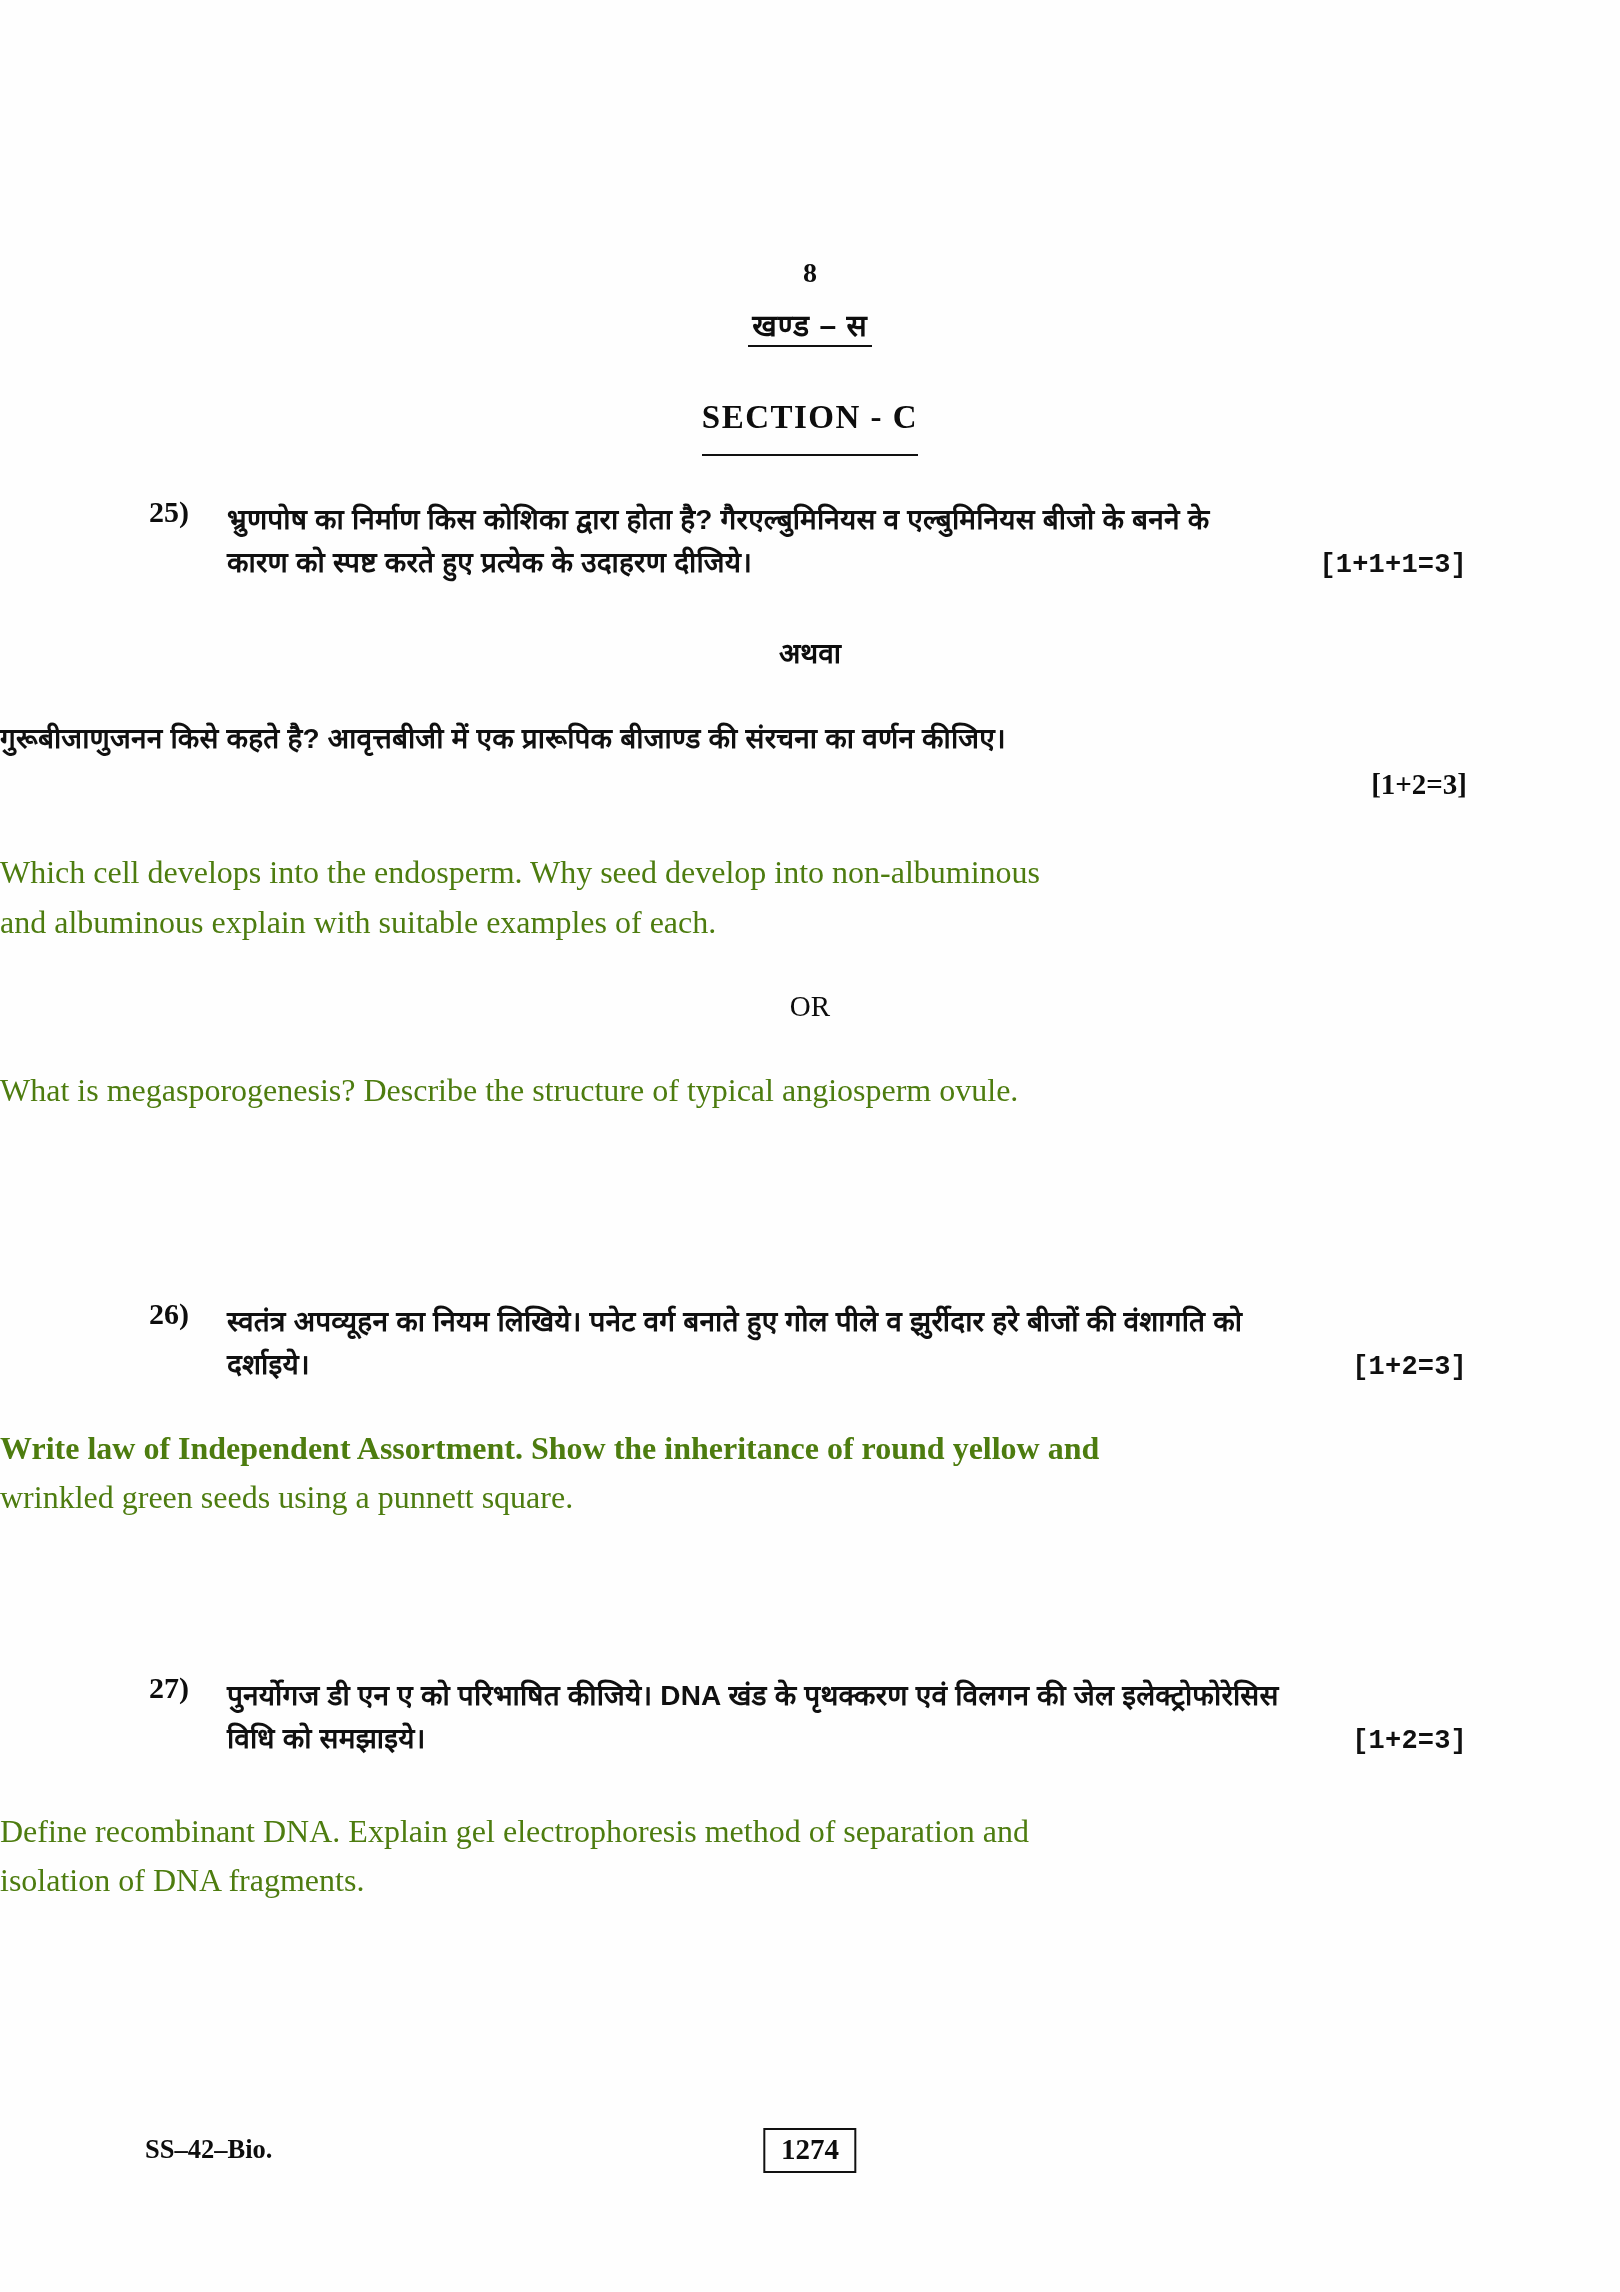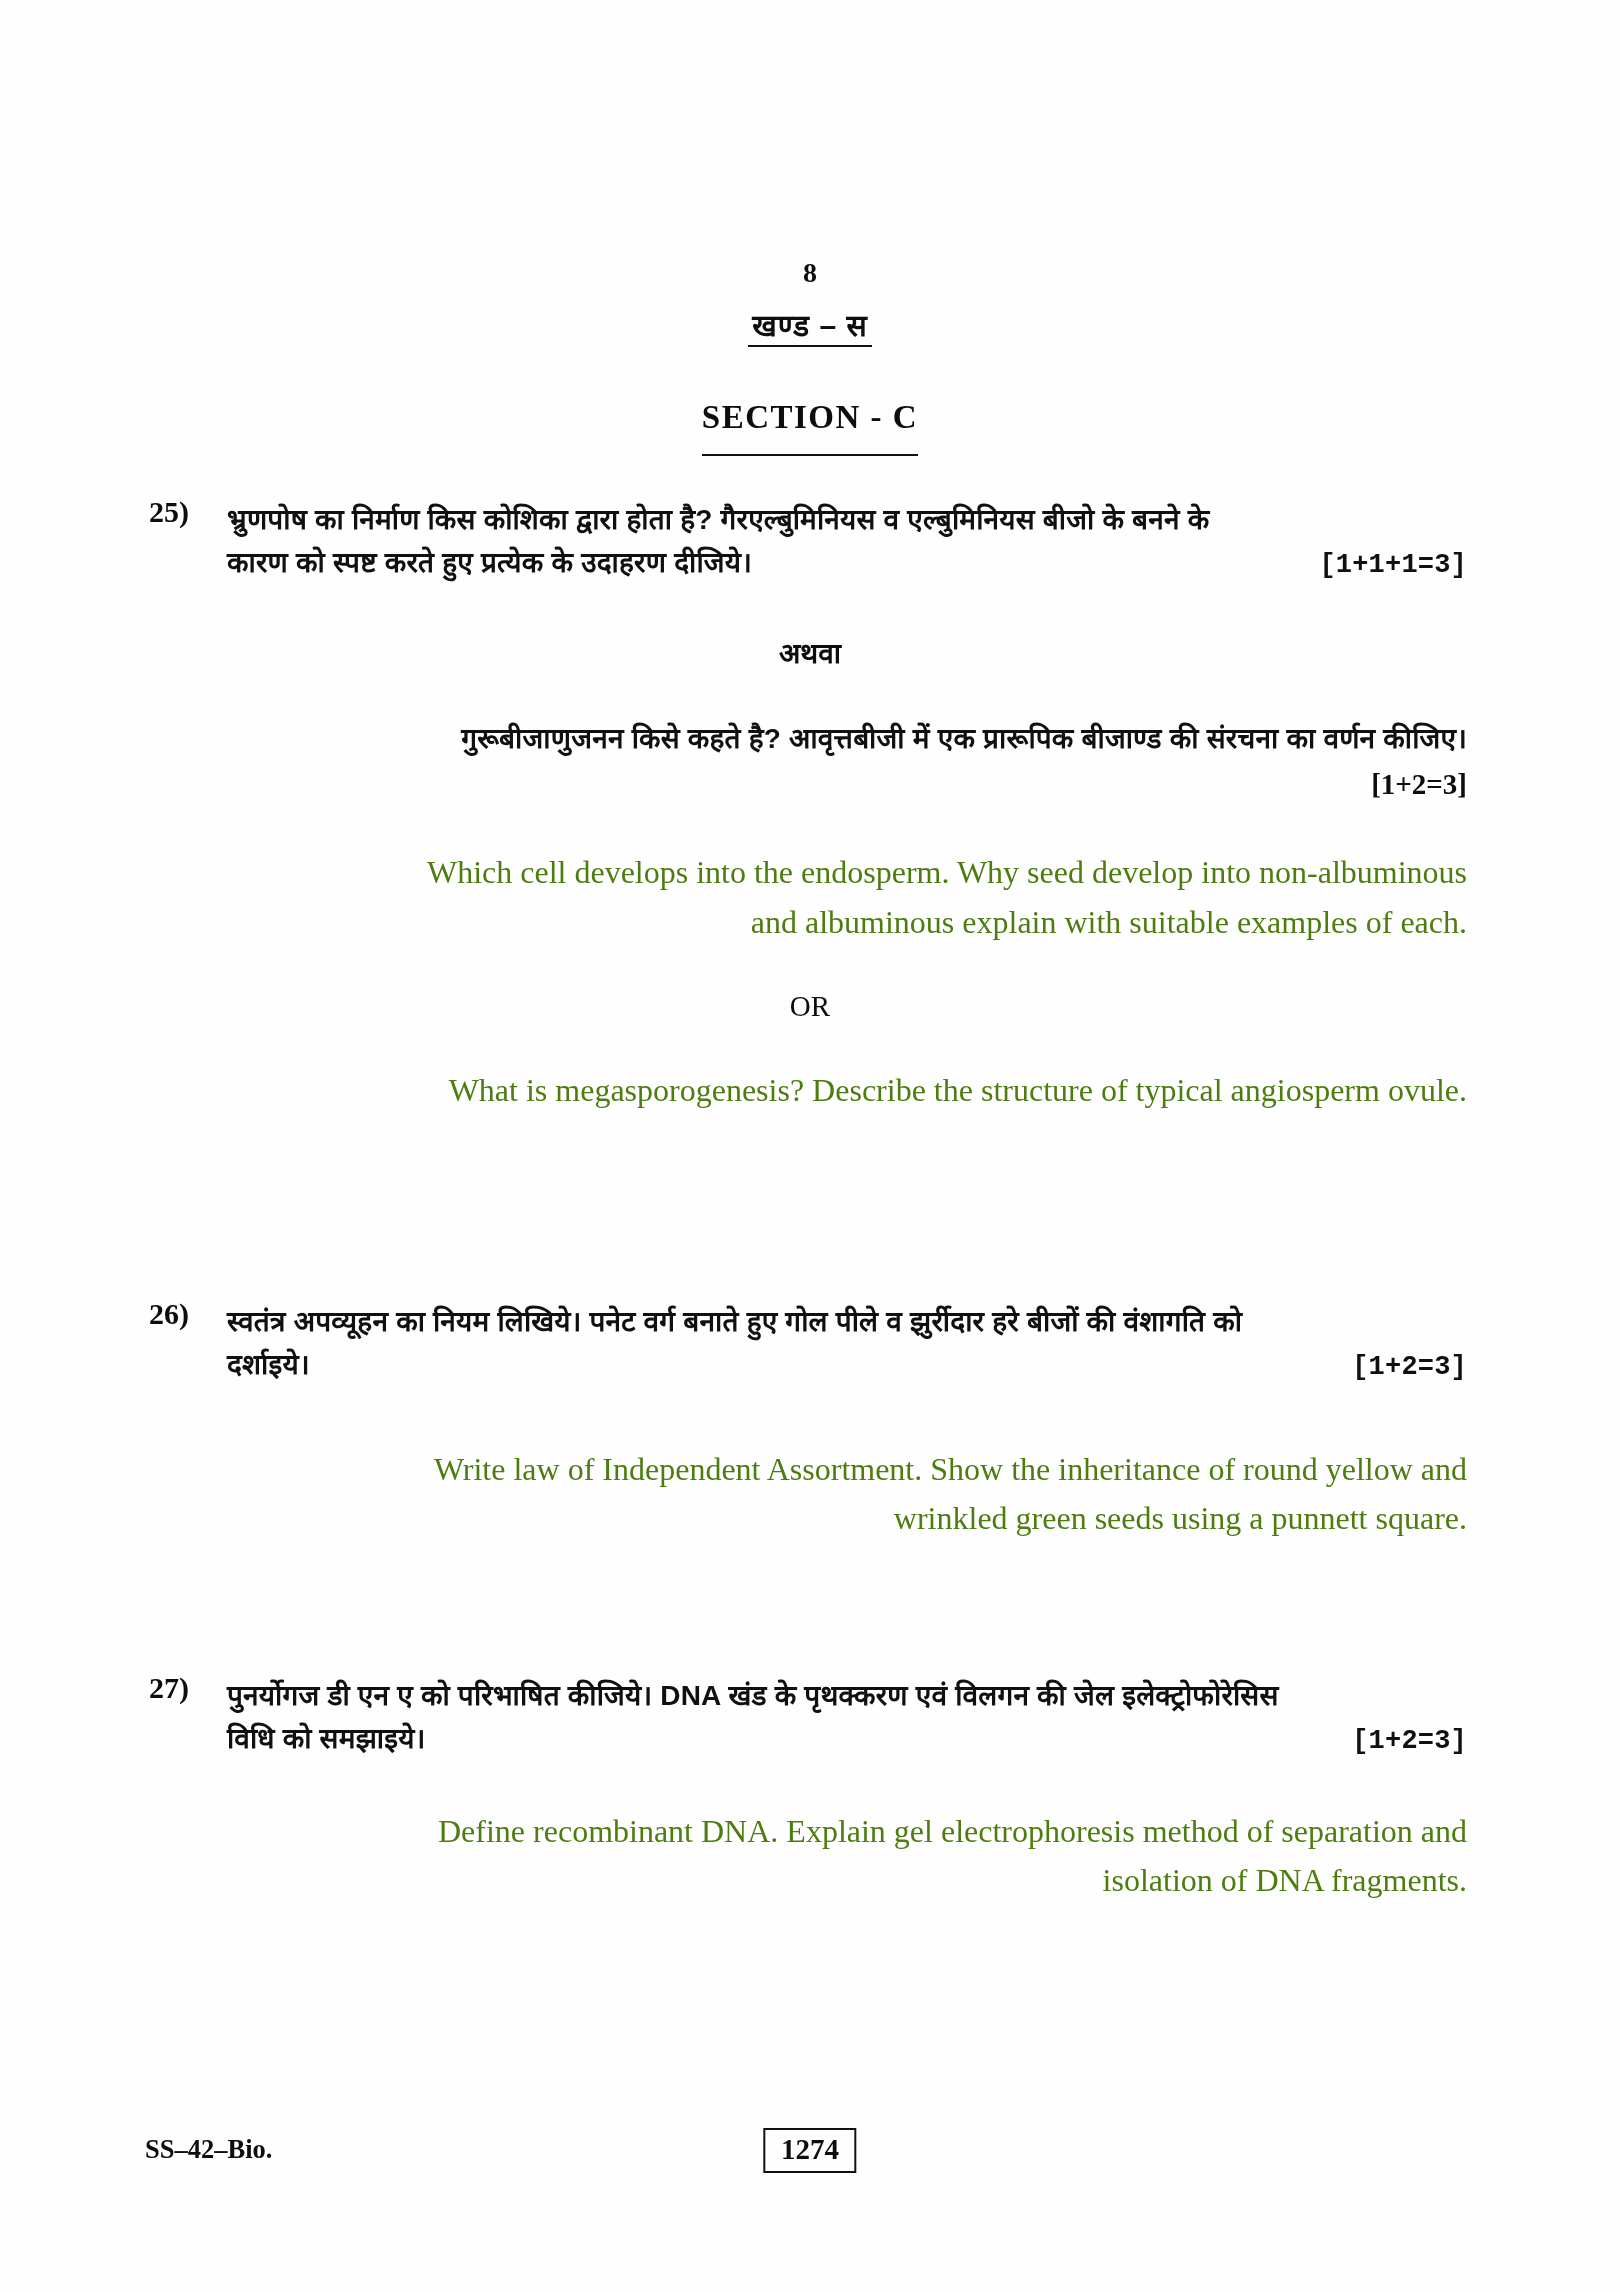--- a/index.html
+++ b/index.html
@@ -136,23 +136,21 @@
     font-weight: bold;
     font-size: 28px;
   }
   .alt-word-en {
     text-align: center;
     font-family: "Liberation Serif", "DejaVu Serif", serif;
     font-size: 29px;
   }
 
   .indent {
-    padding-left: 227px;
     padding-right: 153px;
-    text-align: right;
   }
 
   .marks-right {
     text-align: right;
     padding-right: 153px;
     font-family: "Liberation Serif", "DejaVu Serif", serif;
     font-weight: bold;
     font-size: 29px;
   }
 
@@ -233,21 +231,21 @@
         <div class="hindi justify-line">
           <span>स्वतंत्र अपव्यूहन का नियम लिखिये। पनेट वर्ग बनाते हुए गोल पीले व झुर्रीदार हरे बीजों की वंशागति को</span>
         </div>
         <div class="hindi line">
           <span class="line-text">दर्शाइये।</span>
           <span class="marks">[1+2=3]</span>
         </div>
       </div>
     </div>
 
-    <div class="indent english" style="margin-top:57px;">Write law of Independent Assortment. Show the inheritance of round yellow and</div>
+    <div class="indent english" style="margin-top:36px;font-weight:bold;">Write law of Independent Assortment. Show the inheritance of round yellow and</div>
     <div class="indent english">wrinkled green seeds using a punnett square.</div>
   </div>
 
   <div class="q-block" style="top:1666px;">
     <div class="q-row">
       <div class="q-num">27)</div>
       <div class="q-body">
         <div class="hindi justify-line">
           <span>पुनर्योगज डी एन ए को परिभाषित कीजिये। DNA खंड के पृथक्करण एवं विलगन की जेल इलेक्ट्रोफोरेसिस</span>
         </div>

